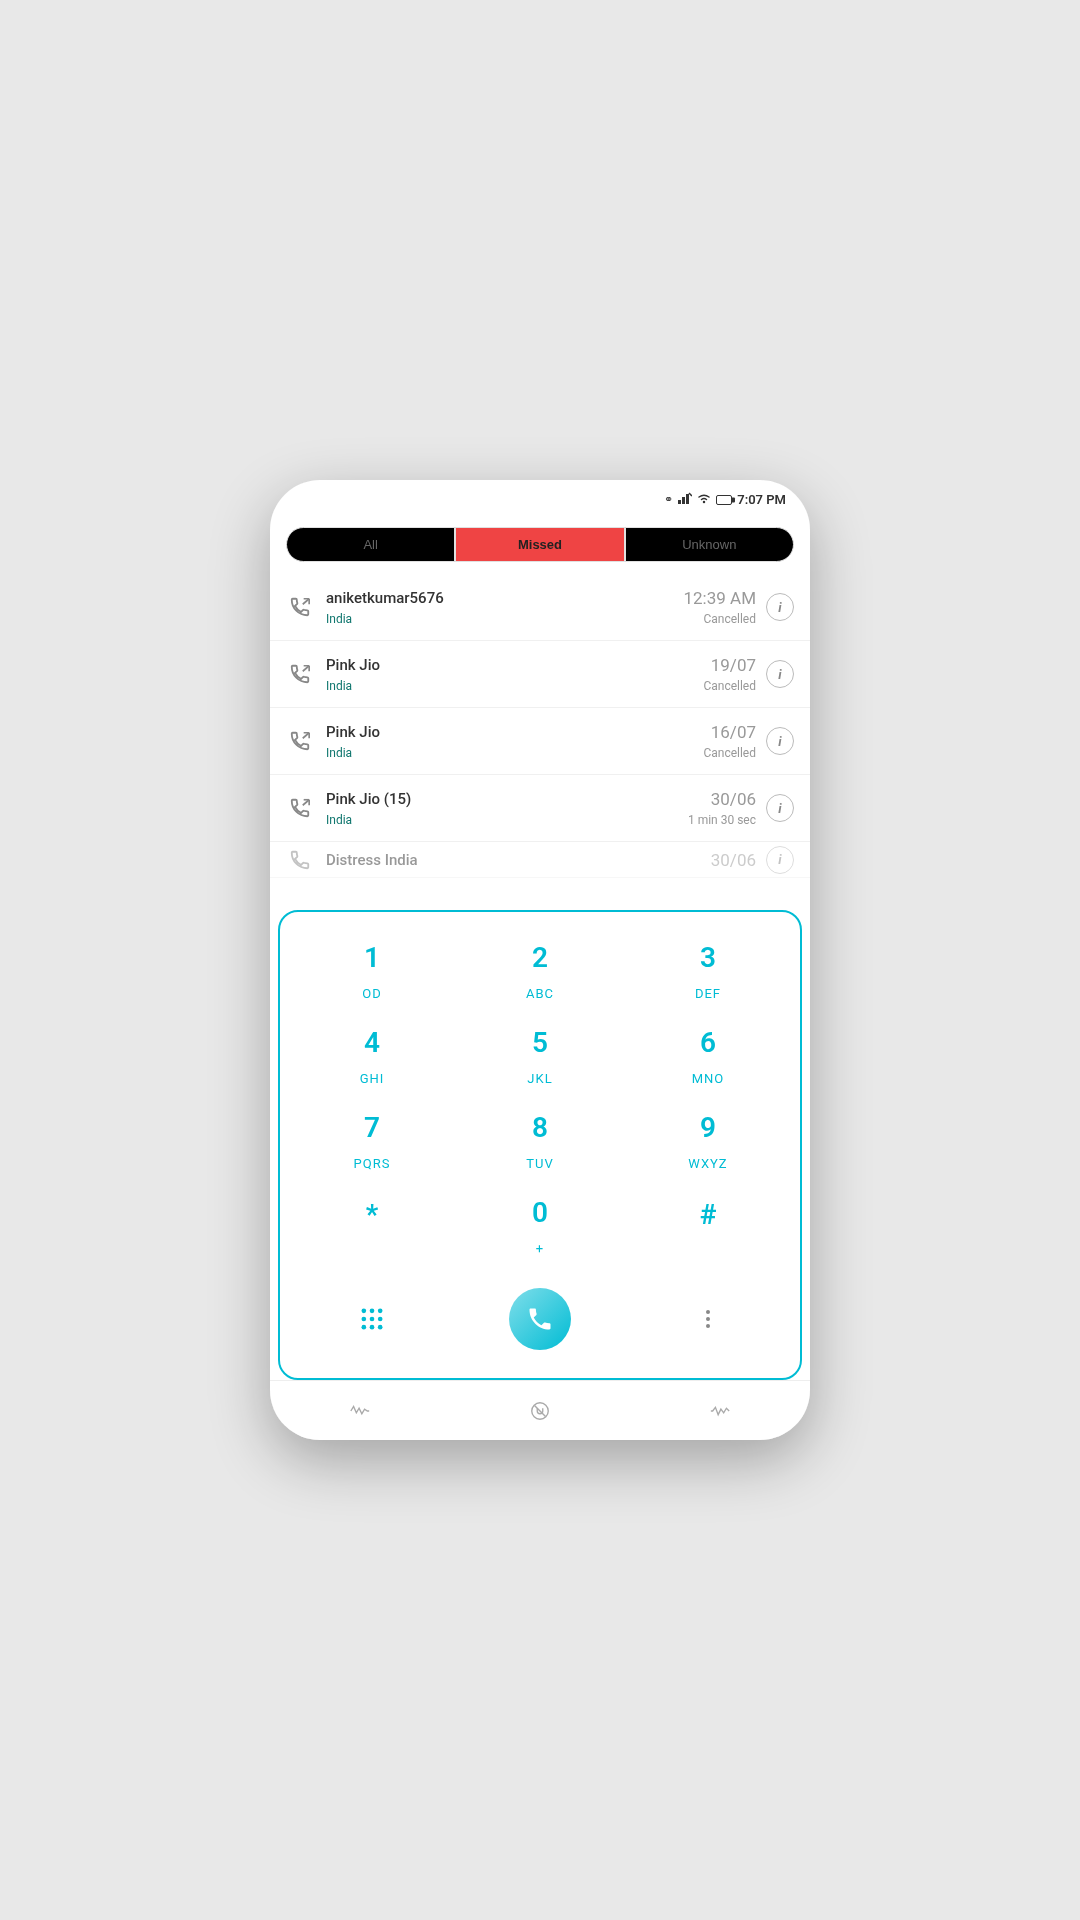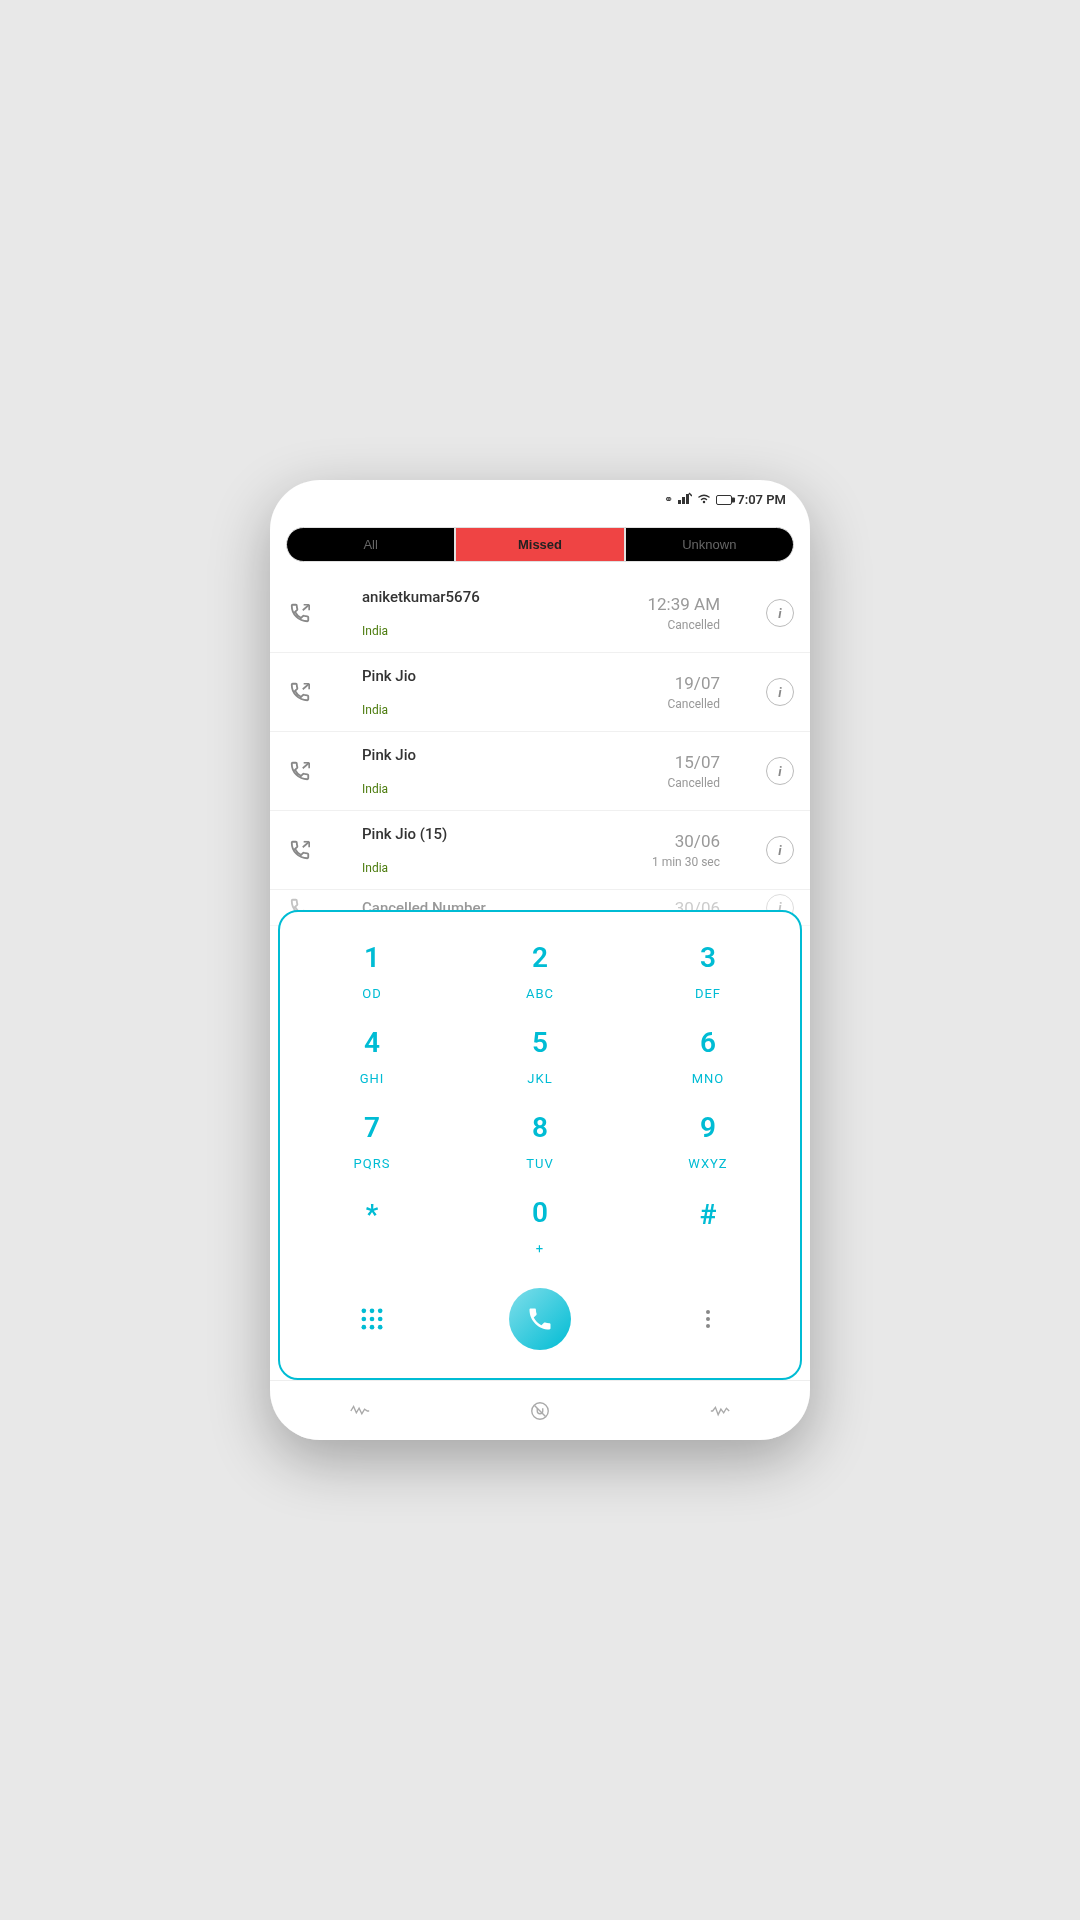--- a/index.html
+++ b/index.html
@@ -124,21 +124,20 @@
       overflow-y: auto;
       background: #fff;
     }
 
     .call-item {
       display: flex;
       align-items: center;
       padding: 14px 16px;
       border-bottom: 1px solid #f0f0f0;
       position: relative;
-      gap: 36px;
     }
 
     .call-icon {
       width: 28px;
       height: 28px;
       display: flex;
       align-items: center;
       justify-content: center;
       margin-right: 12px;
       flex-shrink: 0;
@@ -154,22 +153,22 @@
     }
 
     .call-name {
       font-size: 15px;
       font-weight: 500;
       color: #333;
     }
 
     .call-location {
       font-size: 12px;
-      color: #4d7c0f;
-      margin-top: 18px;
+      color: #0f766e;
+      margin-top: 5px;
     }
 
     .call-meta {
       text-align: right;
       margin-right: 10px;
     }
 
     .call-time {
       font-size: 17px;
       color: #999;
@@ -416,21 +415,21 @@
           <line x1="16" y1="3" x2="22" y2="3" stroke="#888" stroke-width="1.8"></line>
           <line x1="22" y1="3" x2="22" y2="9" stroke="#888" stroke-width="1.8"></line>
           <line x1="15" y1="9" x2="22" y2="3" stroke="#888" stroke-width="1.8"></line>
         </svg>
       </div>
       <div class="call-details">
         <div class="call-name">Pink Jio</div>
         <div class="call-location">India</div>
       </div>
       <div class="call-meta">
-        <div class="call-time">15/07</div>
+        <div class="call-time">16/07</div>
         <div class="call-status">Cancelled</div>
       </div>
       <div class="info-btn">i</div>
     </div>
 
     <div class="call-item">
       <div class="call-icon">
         <svg viewBox="0 0 24 24" fill="none" stroke="#888" stroke-width="2">
           <path d="M6.6 10.8c1.4 2.8 3.8 5.1 6.6 6.6l2.2-2.2c.3-.3.7-.4 1-.2 1.1.4 2.3.6 3.6.6.6 0 1 .4 1 1V20c0 .6-.4 1-1 1-9.4 0-17-7.6-17-17 0-.6.4-1 1-1h3.5c.6 0 1 .4 1 1 0 1.3.2 2.5.6 3.6.1.3 0 .7-.2 1L6.6 10.8z" stroke="#888" fill="none"></path>
           <line x1="16" y1="3" x2="22" y2="3" stroke="#888" stroke-width="1.8"></line>
@@ -449,21 +448,21 @@
       <div class="info-btn">i</div>
     </div>
 
     <div class="call-item partial-row">
       <div class="call-icon">
         <svg viewBox="0 0 24 24" fill="none" stroke="#888" stroke-width="2">
           <path d="M6.6 10.8c1.4 2.8 3.8 5.1 6.6 6.6l2.2-2.2c.3-.3.7-.4 1-.2 1.1.4 2.3.6 3.6.6.6 0 1 .4 1 1V20c0 .6-.4 1-1 1-9.4 0-17-7.6-17-17 0-.6.4-1 1-1h3.5c.6 0 1 .4 1 1 0 1.3.2 2.5.6 3.6.1.3 0 .7-.2 1L6.6 10.8z" stroke="#888" fill="none"></path>
         </svg>
       </div>
       <div class="call-details">
-        <div class="call-name">Cancelled Number</div>
+        <div class="call-name">Distress India</div>
       </div>
       <div class="call-meta">
         <div class="call-time">30/06</div>
       </div>
       <div class="info-btn">i</div>
     </div>
 
   </div>
 
   <div class="dialpad-overlay">

